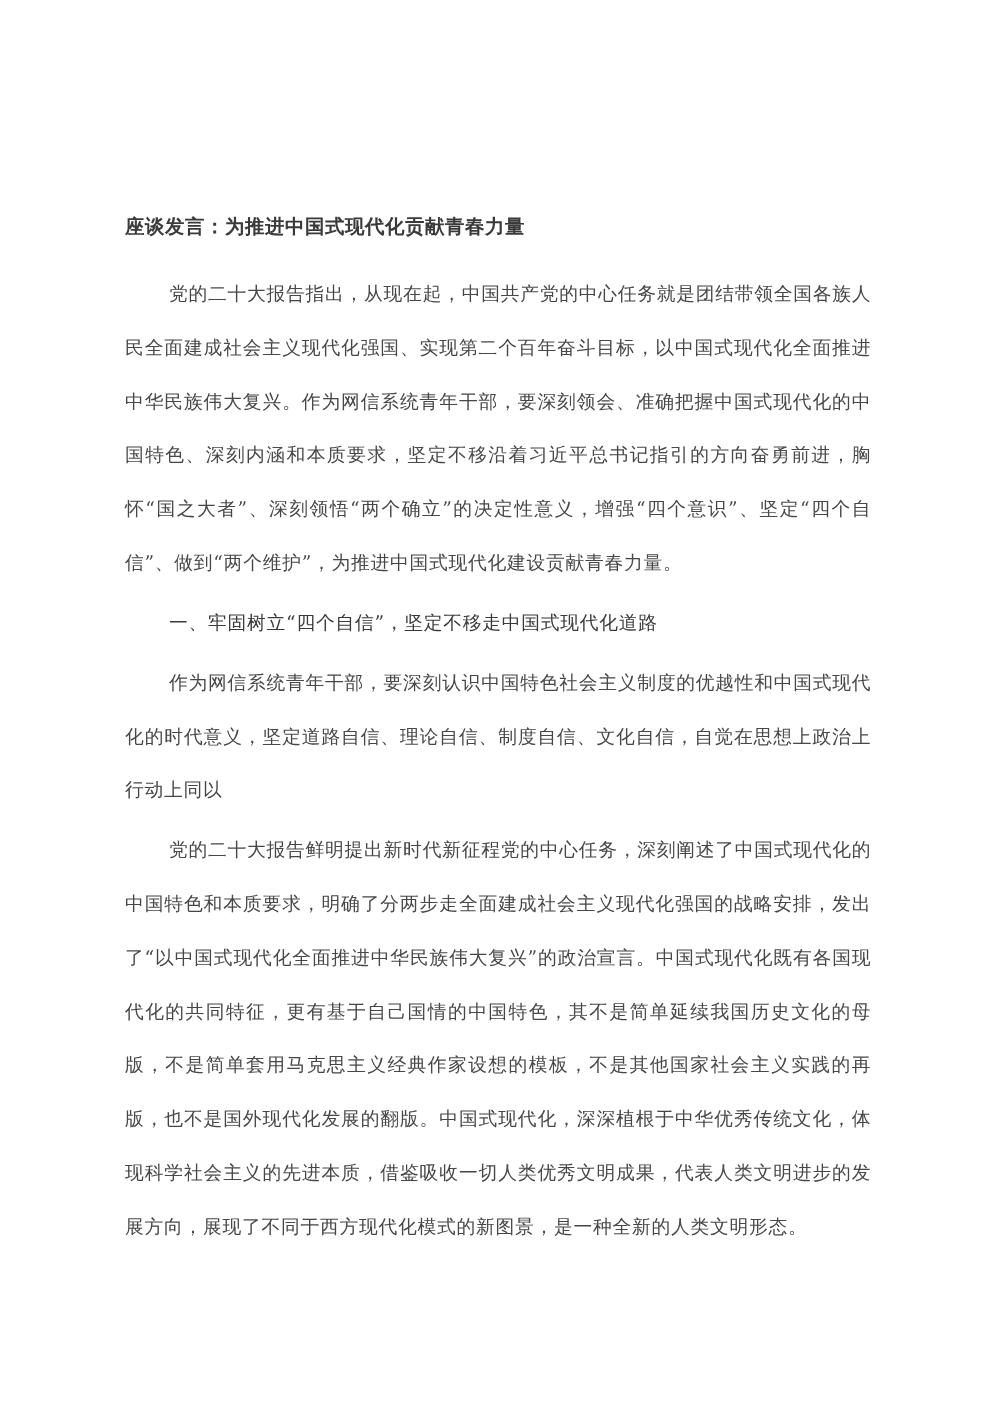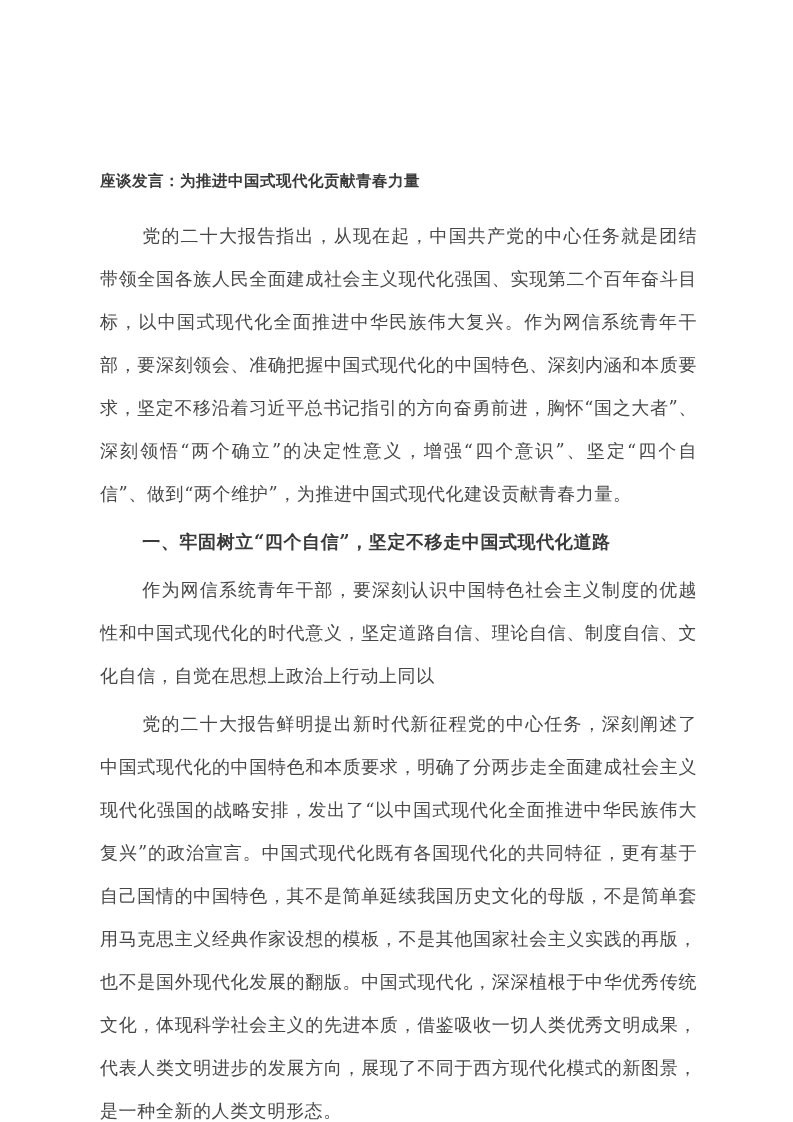--- a/index.html
+++ b/index.html
@@ -21,31 +21,31 @@
   .doc-title {
     margin: 0 0 22px 0;
     font-size: 15.5px;
     line-height: 22px;
     font-weight: bold;
     color: #3a3a3a;
     letter-spacing: 0.5px;
   }
   .doc-body p {
     margin: 0 0 5px 0;
-    font-size: 18px;
+    font-size: 15px;
     line-height: 43px;
     color: #474747;
     text-align: justify;
     text-justify: inter-character;
     text-indent: 2.35em;
     letter-spacing: 0.6px;
     word-break: break-all;
   }
   .doc-body p.heading {
-    font-weight: bold;
+    font-weight: normal;
     color: #3a3a3a;
     text-align: left;
   }
 </style>
 </head>
 <body>
 
 <div class="page">
   <h1 class="doc-title">座谈发言：为推进中国式现代化贡献青春力量</h1>
   <div class="doc-body">

